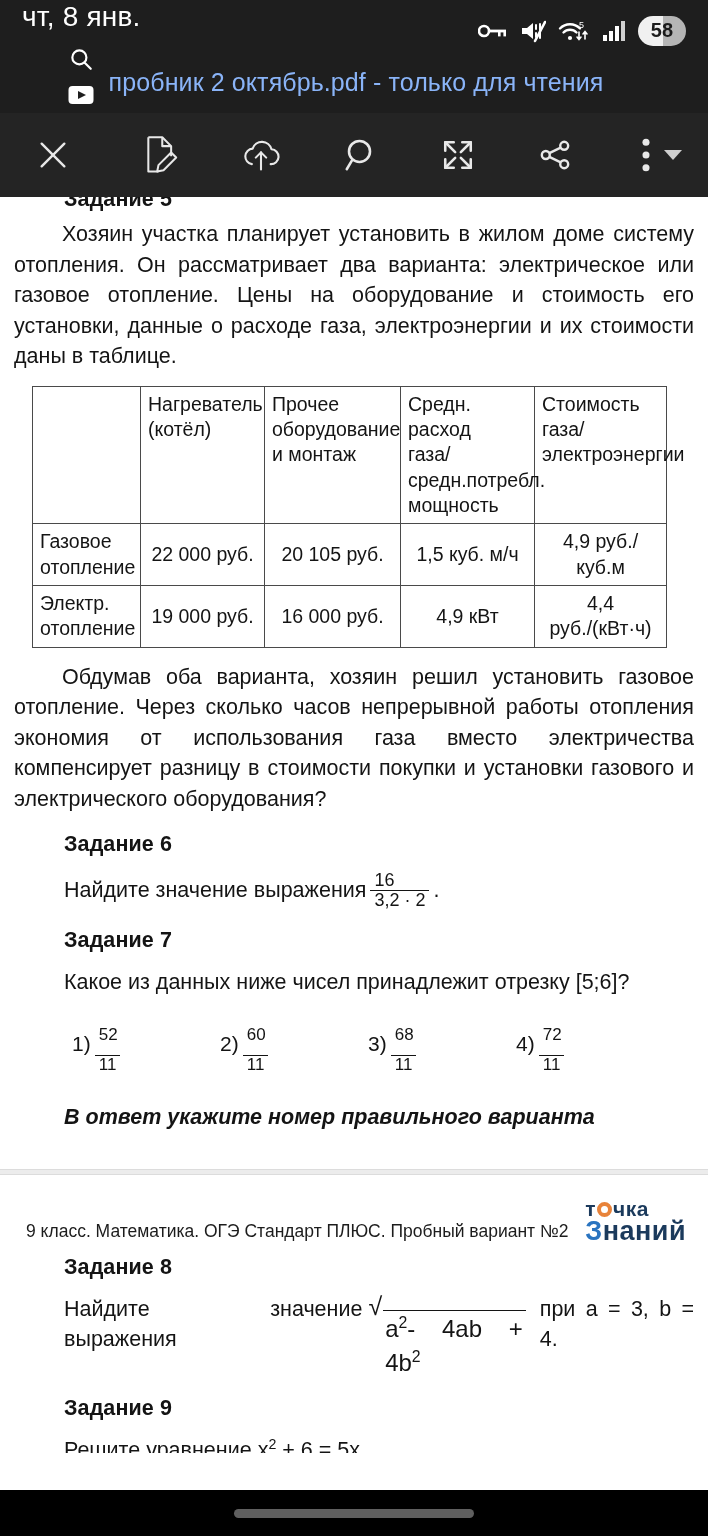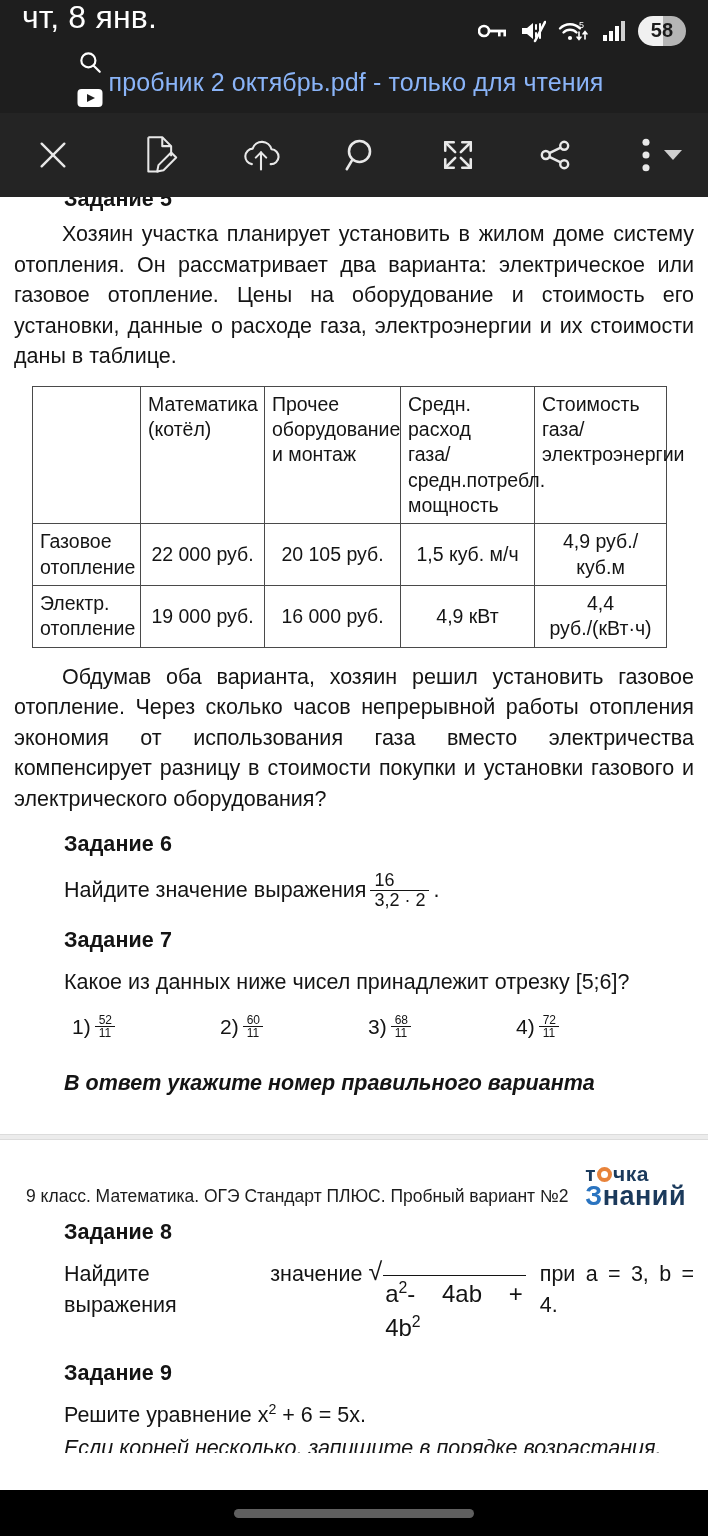--- a/index.html
+++ b/index.html
@@ -12,21 +12,21 @@
   .phone { position: relative; width: 708px; height: 1536px; background: #ffffff; }
 
   
   .statusbar {
     height: 62px; background: #1e1e1e; color: #ffffff;
     display: flex; align-items: center; padding: 0 22px;
     font-size: 25px; letter-spacing: .2px;
   }
   .sb-left { display: flex; align-items: center; gap: 13px; flex-direction: column; }
   .sb-time { font-weight: 500; font-size: 26px; }
-  .sb-date { font-size: 32px; }
+  .sb-date { font-size: 28px; }
   .sb-spacer { flex: 1 1 auto; }
   .sb-right { display: flex; align-items: center; gap: 12px; }
   .sb-ico { display: inline-flex; align-items: center; justify-content: center; }
   .battery {
     background: #d7d7d7; color: #1b1b1b; border-radius: 999px;
     font-size: 20px; font-weight: 700; padding: 2px 10px 3px 10px; min-width: 48px;
     text-align: center; line-height: 1.25;
     background-image: linear-gradient(90deg,#f0f0f0 0 52%, #b5b5b5 52% 100%);
   }
 
@@ -83,21 +83,21 @@
   table.tbl td.hd { font-weight: normal; }
   table.tbl td.ctr { text-align: center; vertical-align: middle; }
   table.tbl td.rh { vertical-align: middle; }
   .col0 { width: 108px; } .col1 { width: 124px; } .col2 { width: 136px; }
   .col3 { width: 134px; } .col4 { width: 132px; }
 
   
   .frac { display: inline-flex; flex-direction: column; align-items: flex-start; vertical-align: -0.55em; margin: 0 4px; line-height: 1.05; }
   .frac .num { font-size: 18px; padding: 0 4px; }
   .frac .den { font-size: 18px; padding: 0 4px; border-top: 1.4px solid #141414; }
-  .frac.sm .num, .frac.sm .den { font-size: 12px; }
+  .frac.sm .num, .frac.sm .den { font-size: 17px; margin-top: 12px; }
 
   .opts { display: flex; margin: 16px 0 0 58px; font-size: 21px; color: #141414; }
   .opt { width: 148px; display: flex; align-items: center; }
 
   
   .divider { height: 6px; background: #ececec; border-top: 1px solid #dcdcdc; border-bottom: 1px solid #dcdcdc; }
   .gap { background: #ffffff; }
 
   
   .p2head { display: flex; align-items: flex-start; justify-content: space-between; padding: 24px 22px 0 26px; }
@@ -269,21 +269,21 @@
             <col class="col0">
               <col class="col1">
               <col class="col2">
               <col class="col3">
               <col class="col4">
           </colgroup>
           <tbody>
               <tr>
             <td class="hd">&nbsp;</td>
             <td class="hd">
-              <div>Математика</div>
+              <div>Нагреватель</div>
               <div>(котёл)</div>
             </td>
             <td class="hd">
               <div>Прочее</div>
               <div>оборудование</div>
               <div>и монтаж</div>
             </td>
             <td class="hd">
               <div style="display:flex;justify-content:space-between;">
                     <span>Средн.   расход</span>

